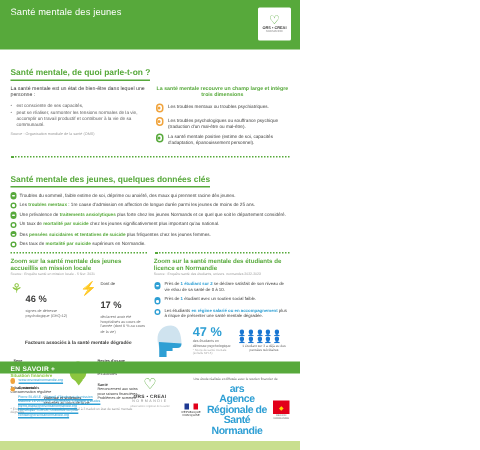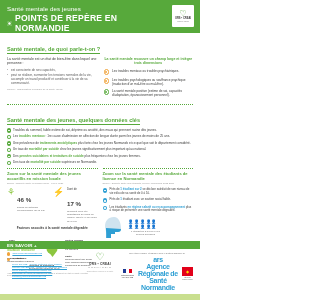--- a/index.html
+++ b/index.html
@@ -180,24 +180,20 @@
   .footer-strip{height:6px;background:#c9df8f;margin-top:3px;}
 </style>
 </head>
 <body>
 
 <div class="page">
 
   <div class="header">
     <div class="header-text">
       <div class="h-sub">Santé mentale des jeunes</div>
-      <div class="h-title-row">
-        <span class="h-dot"></span>
-        <span class="h-title">POINTS DE REPÈRE EN NORMANDIE</span>
-      </div>
     </div>
     <div class="h-logo">
       <div class="mark">♡</div>
       <div class="lg1">ORS • CREAI</div>
       <div class="lg2">NORMANDIE</div>
     </div>
   </div>
 
   <div class="block">
     <div class="sec-title">Santé mentale, de quoi parle-t-on ?</div>
@@ -317,20 +313,25 @@
       <div class="rb">
         <span class="rb-dot"></span>
         <span class="rb-text"><span>Les étudiants </span><b>en régime salarié ou en accompagnement</b><span> plus à risque de présenter une santé mentale dégradée.</span></span>
       </div>
 
       <div class="head-row">
         <svg class="head-svg" width="22" height="24" viewBox="0 0 22 24">
           <path d="M11 1C5 1 2 5 2 10c0 3 1 4 1 6v6h5v-4h4v-2h3c2 0 3-1 3-3 0-6-2-12-7-12z" fill="#cfe3ef"></path>
           <path d="M3 12c0 3 .2 4 .2 5.5V22h4.8v-4h4v-2h3c2 0 3-1 3-3z" fill="#2e9fd4"></path>
         </svg>
+        <div class="pct-wrap">
+          <div class="pct">47 %</div>
+          <div class="pct-lab">des étudiants en détresse psychologique</div>
+          <div class="pct-note">* Score de santé mentale (échelle MH-5)</div>
+        </div>
         <div>
           <div class="picto">
             <span class="on">👤</span>
             <span class="on">👤</span>
             <span class="on">👤</span>
             <span>👤</span>
             <span>👤</span>
             <span>👤</span>
             <span>👤</span>
             <span>👤</span>

